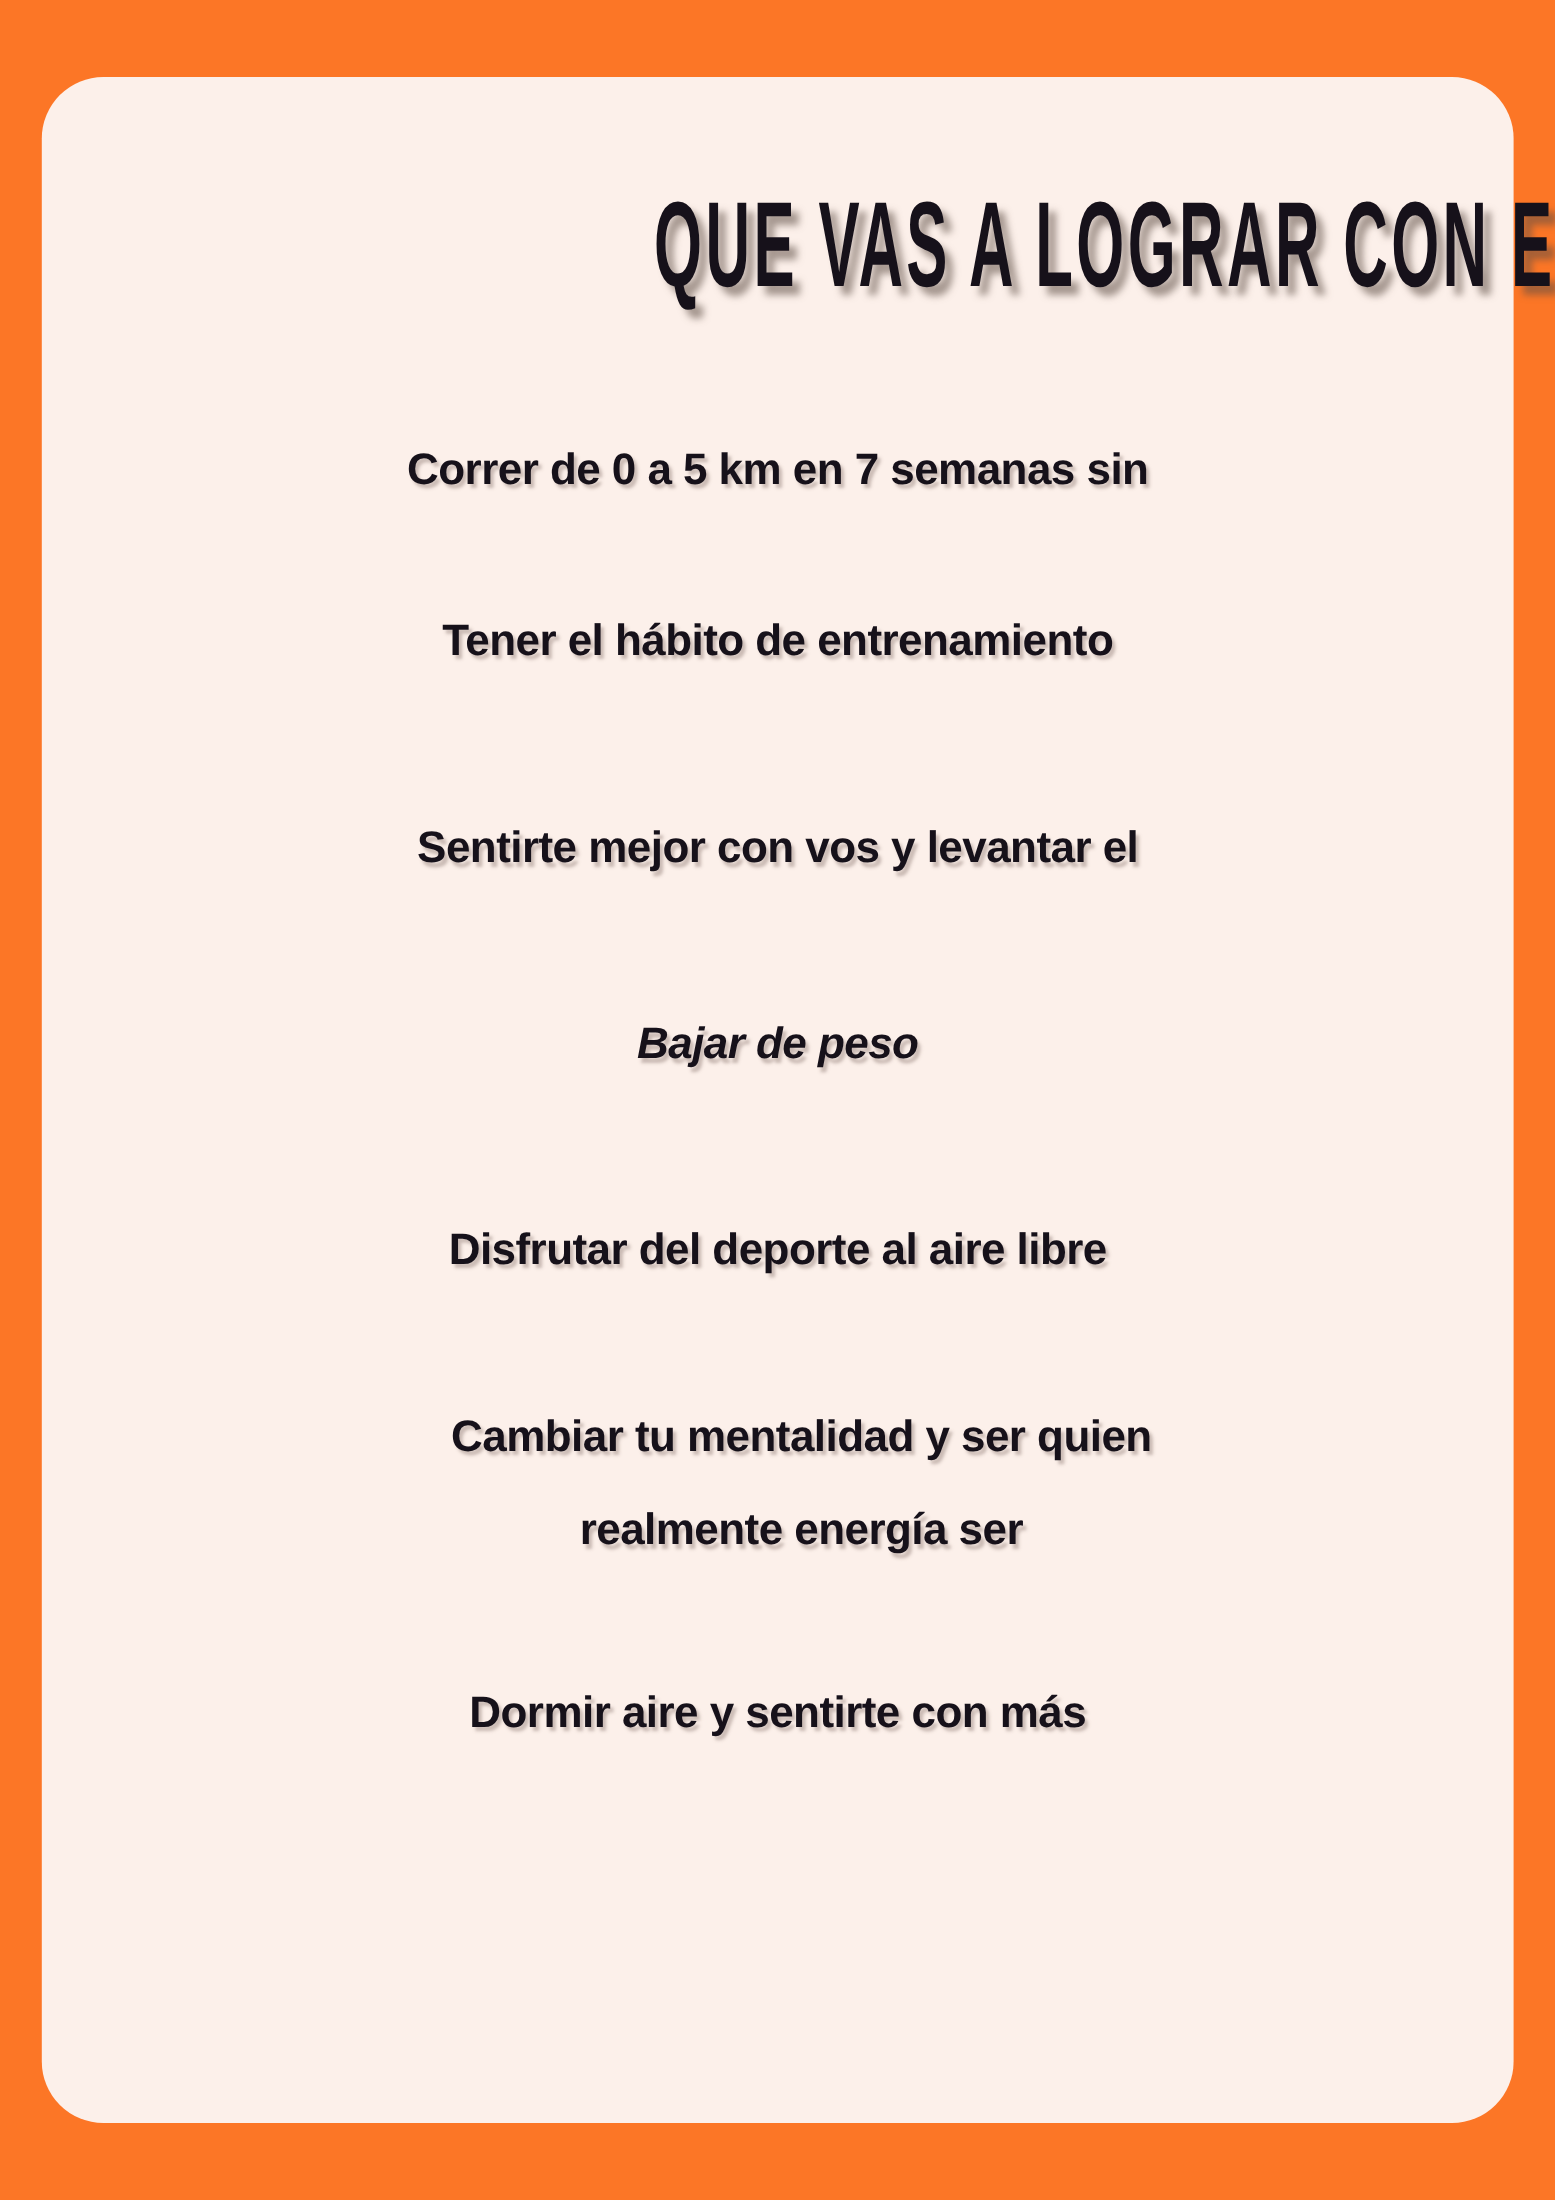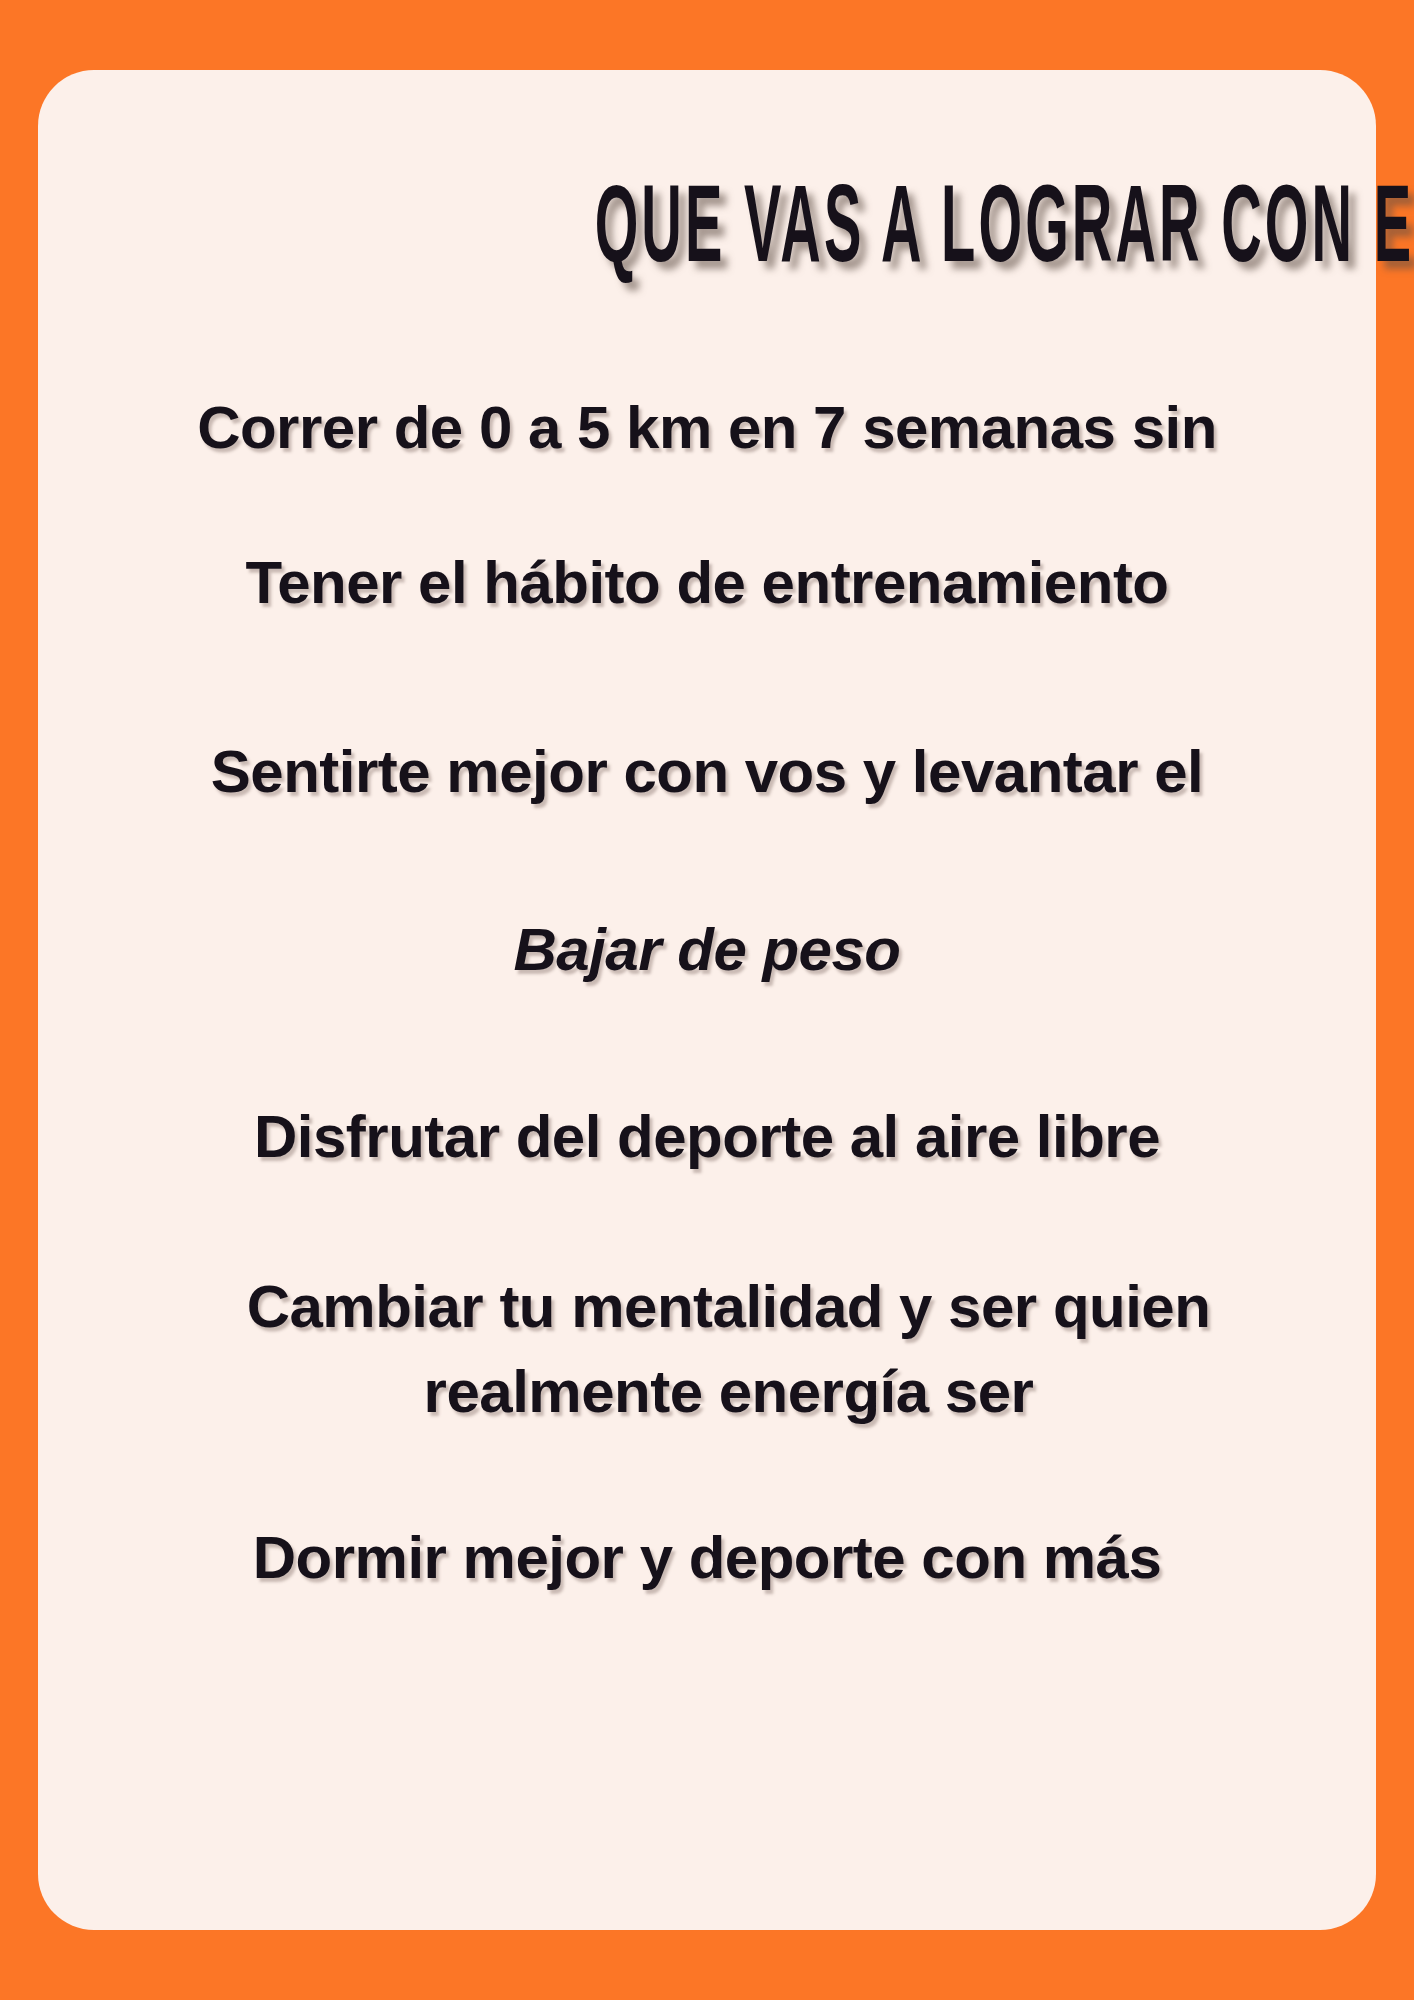--- a/index.html
+++ b/index.html
@@ -40,21 +40,21 @@
     font-size:110px;
     font-weight:700;
     color:var(--ink);
     letter-spacing:6px;
     transform:scaleX(0.51);
     transform-origin:50% 50%;
     text-shadow:14px 8px 10px rgba(95,78,70,0.55);
   }
 
   .goal{
-    font-size:60px;
+    font-size:40px;
     font-weight:700;
     line-height:85px;
     color:var(--ink);
     text-align:center;
     letter-spacing:-0.5px;
     text-shadow:3px 4px 3px rgba(140,120,112,0.45);
   }
   .goal .line{display:block;}
 
   .g1{margin-top:107px;}
@@ -94,17 +94,17 @@
     <p class="goal g5">
       <span class="line">Disfrutar del deporte al aire libre</span>
     </p>
 
     <p class="goal g6">
       <span class="line">Cambiar tu mentalidad y ser quien</span>
       <span class="line">realmente energía ser</span>
     </p>
 
     <p class="goal g7">
-      <span class="line">Dormir mejor y deporte con más</span>
+      <span class="line">Dormir aire y sentirte con más</span>
     </p>
 
   </div>
 </div>
 
 </body></html>

